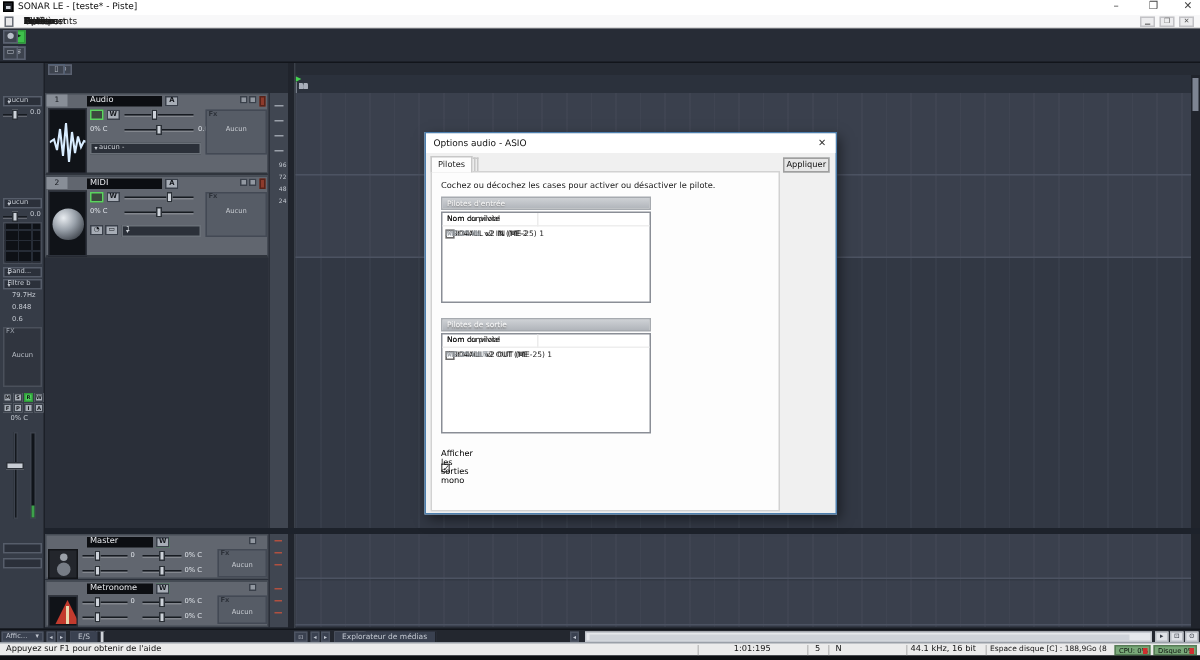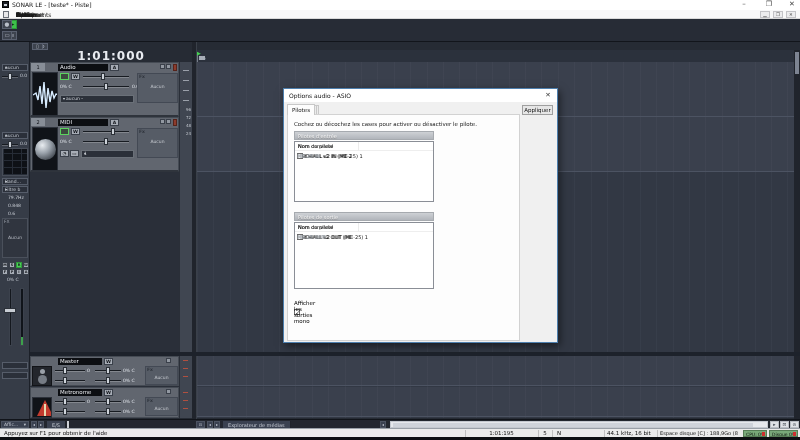--- a/index.html
+++ b/index.html
@@ -329,21 +329,20 @@
         <span class="tbtn s-b"><i style="position:static;font-style:normal;">▶</i></span>
         <span class="tbtn"><i style="position:static;font-style:normal;">»</i></span>
         <span class="tbtn"><i style="position:static;font-style:normal;">⇥</i></span>
         <span class="tbtn"><i style="position:static;font-style:normal;">●</i></span>
         <span class="tbtn" style="margin-left: 5px;"><i style="position:static;font-style:normal;">⊗</i></span>
         <span class="tbtn"><i style="position:static;font-style:normal;">≋</i></span>
         <span class="tbtn s-b"><i style="position:static;font-style:normal;">▱</i></span>
         <span class="tbtn"><i style="position:static;font-style:normal;">▯</i></span>
       </div>
 
-    <div id="timedisplay">1:01:000</div>
 
     <div id="ruler">
 
     <span class="rnum">1</span>
         <span class="rnum">2</span>
         <span class="rnum">3</span>
         <span class="rnum">4</span>
         <span class="rnum">5</span>
         <span class="rnum">6</span>
         <span class="rnum">7</span>

